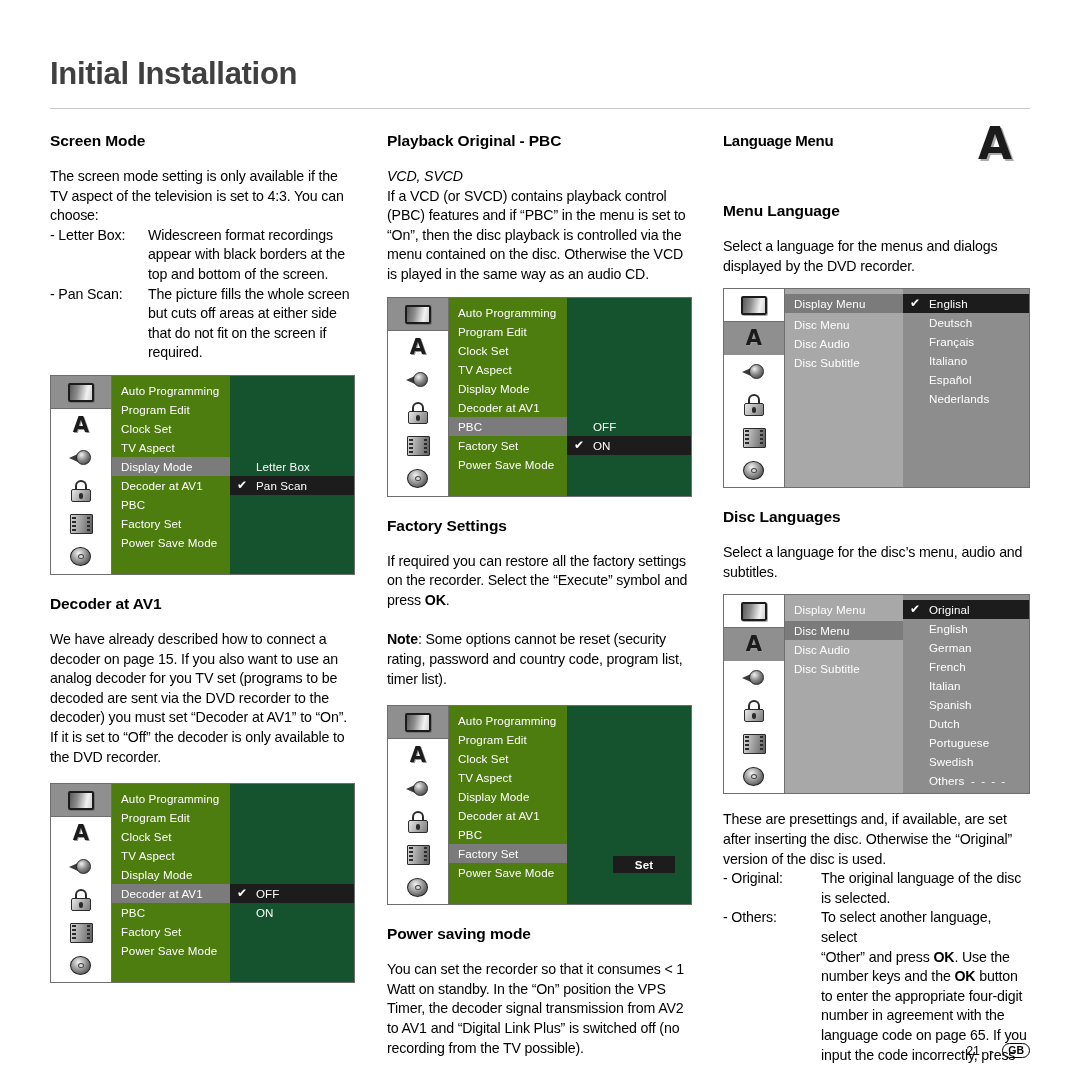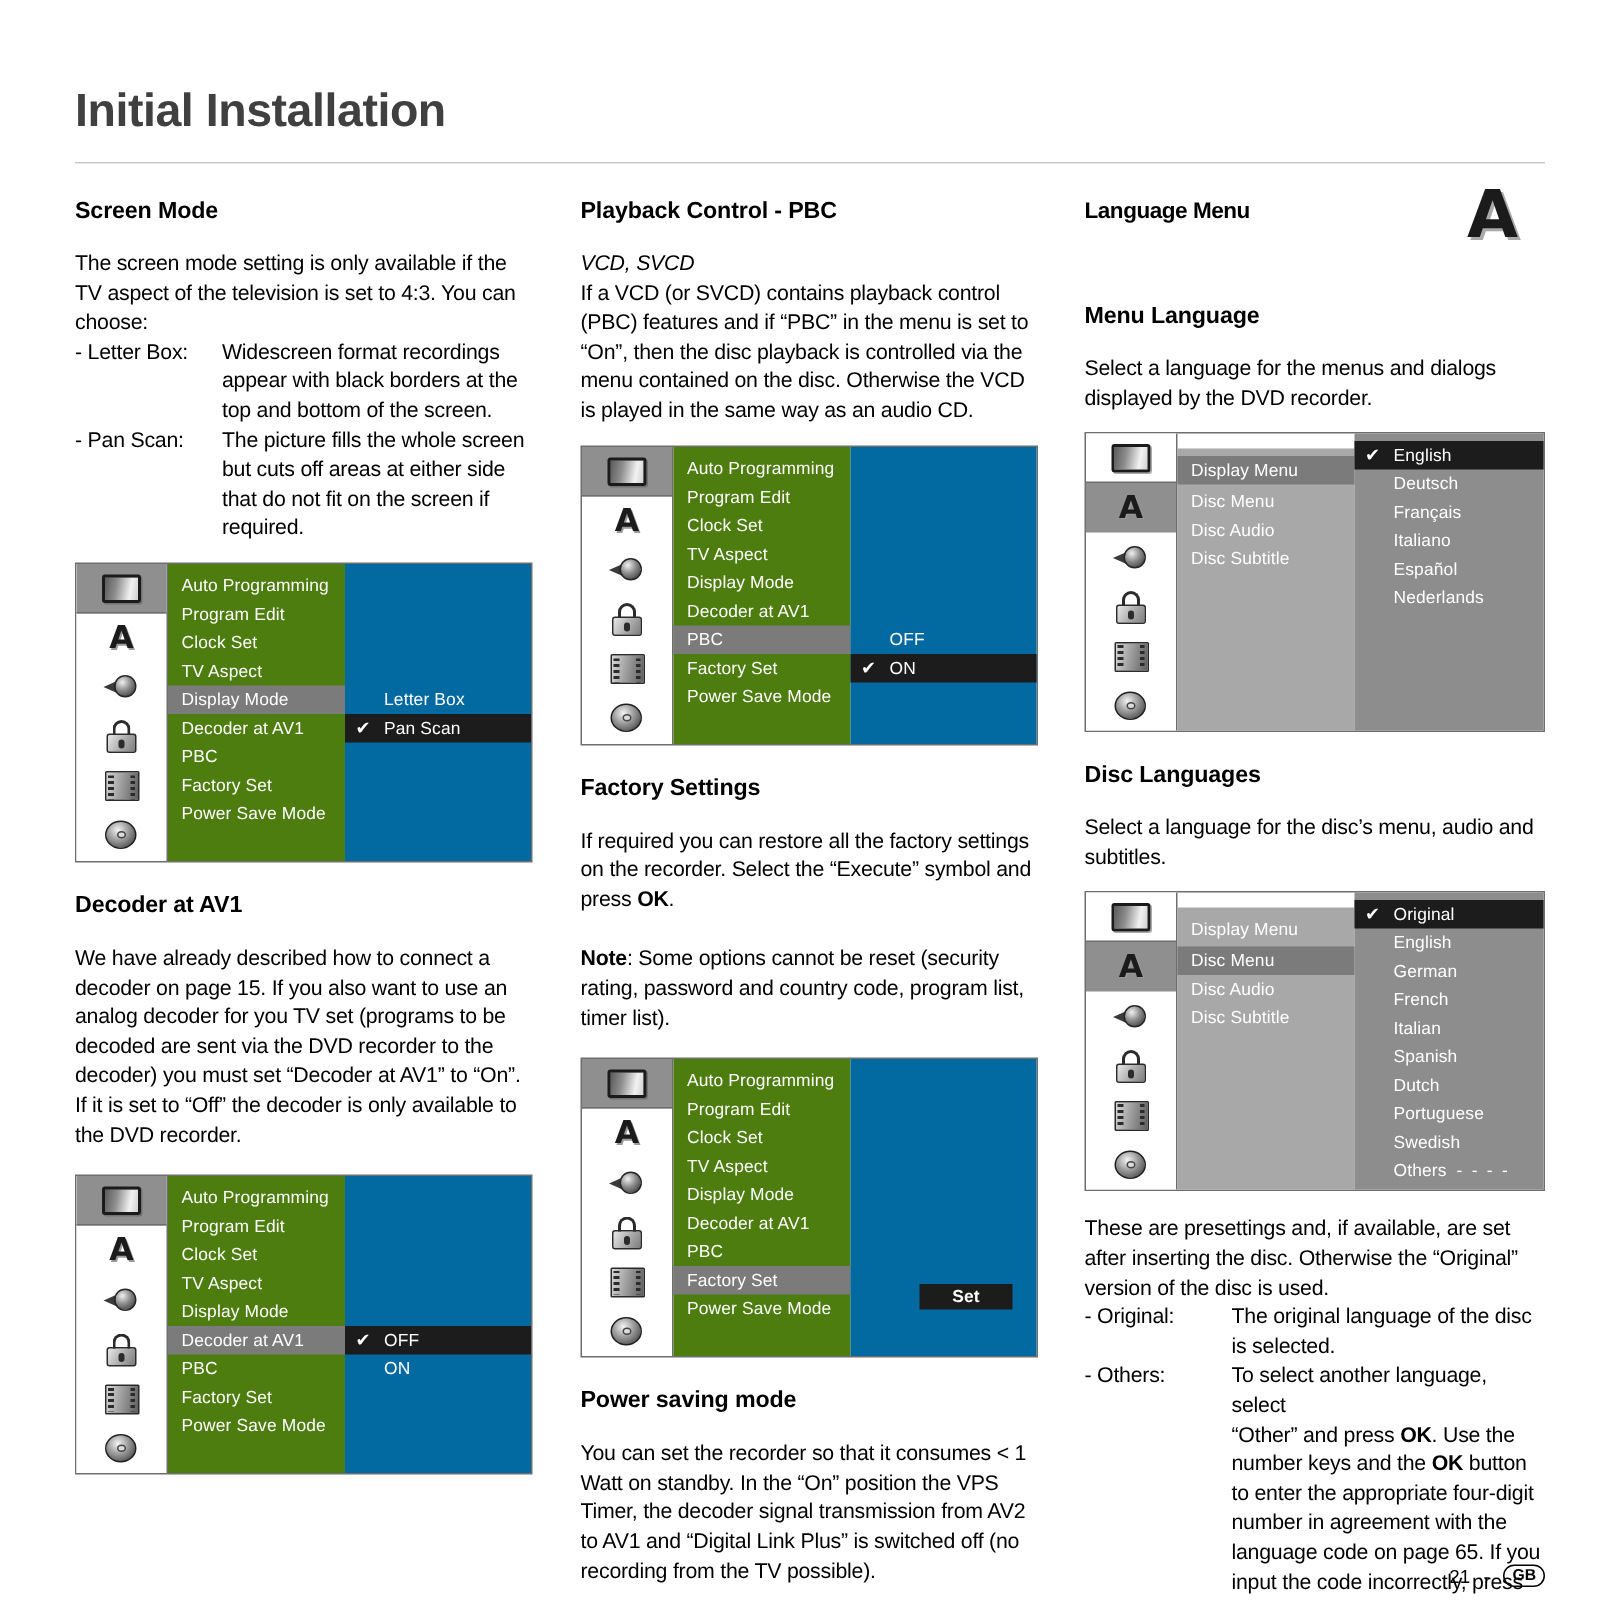--- a/index.html
+++ b/index.html
@@ -77,32 +77,32 @@
     content: ""; position: absolute; left: 0; right: 0; bottom: 0;
     height: 1px; background: #6e6e6e;
   }
 
   .osd-list {
     width: 118px; flex: 0 0 118px;
     background: #4d7c0f;
     padding-top: 5px;
     position: relative;
   }
-  .osd-list.lang { background: #a8a8a8; margin-top: 10px; }
+  .osd-list.lang { background: #a8a8a8; }
   .osd-item {
     height: 19px; line-height: 19px;
     padding-left: 9px;
     color: #ffffff;
     white-space: nowrap;
   }
   .osd-item.hl { background: #7b7b7b; color: #ffffff; font-weight: normal; }
   .osd-item.gap { margin-top: 2px; }
 
   .osd-opts {
-    flex: 1; background: #0369a1; position: relative; padding-top: 5px;
+    flex: 1; background: #14532d; position: relative; padding-top: 5px;
   }
   .osd-opts.light { background: #8d8d8d; }
   .osd-opt {
     height: 19px; line-height: 19px;
     padding-left: 26px; color: #ffffff; white-space: nowrap;
     position: relative;
   }
   .osd-opt.sel { background: #1c1c1c; color: #ffffff; }
   .osd-opt.sel .chk {
     position: absolute; left: 7px; top: 0; line-height: 19px;
@@ -337,21 +337,21 @@
       </div>
       <div class="osd-opts">
         <div style="height:95px"></div>
         <div class="osd-opt sel"><span class="chk">✔</span><span>OFF</span></div>
         <div class="osd-opt">ON</div>
       </div>
     </div>
   </div>
 
   <div class="col col-2">
-    <h2 class="sec">Playback Control - PBC</h2>
+    <h2 class="sec">Playback Original - PBC</h2>
     <p class="body ital">VCD, SVCD</p>
     <p class="body">If a VCD (or SVCD) contains playback control (PBC) features and if “PBC” in the menu is set to “On”, then the disc playback is controlled via the menu contained on the disc. Otherwise the VCD is played in the same way as an audio CD.</p>
 
     <div class="sp12"></div>
 
     <div class="osd">
       <div class="osd-icons">
         <div class="osd-icon active sep">
             <div class="ic-tv"></div>
           </div>

